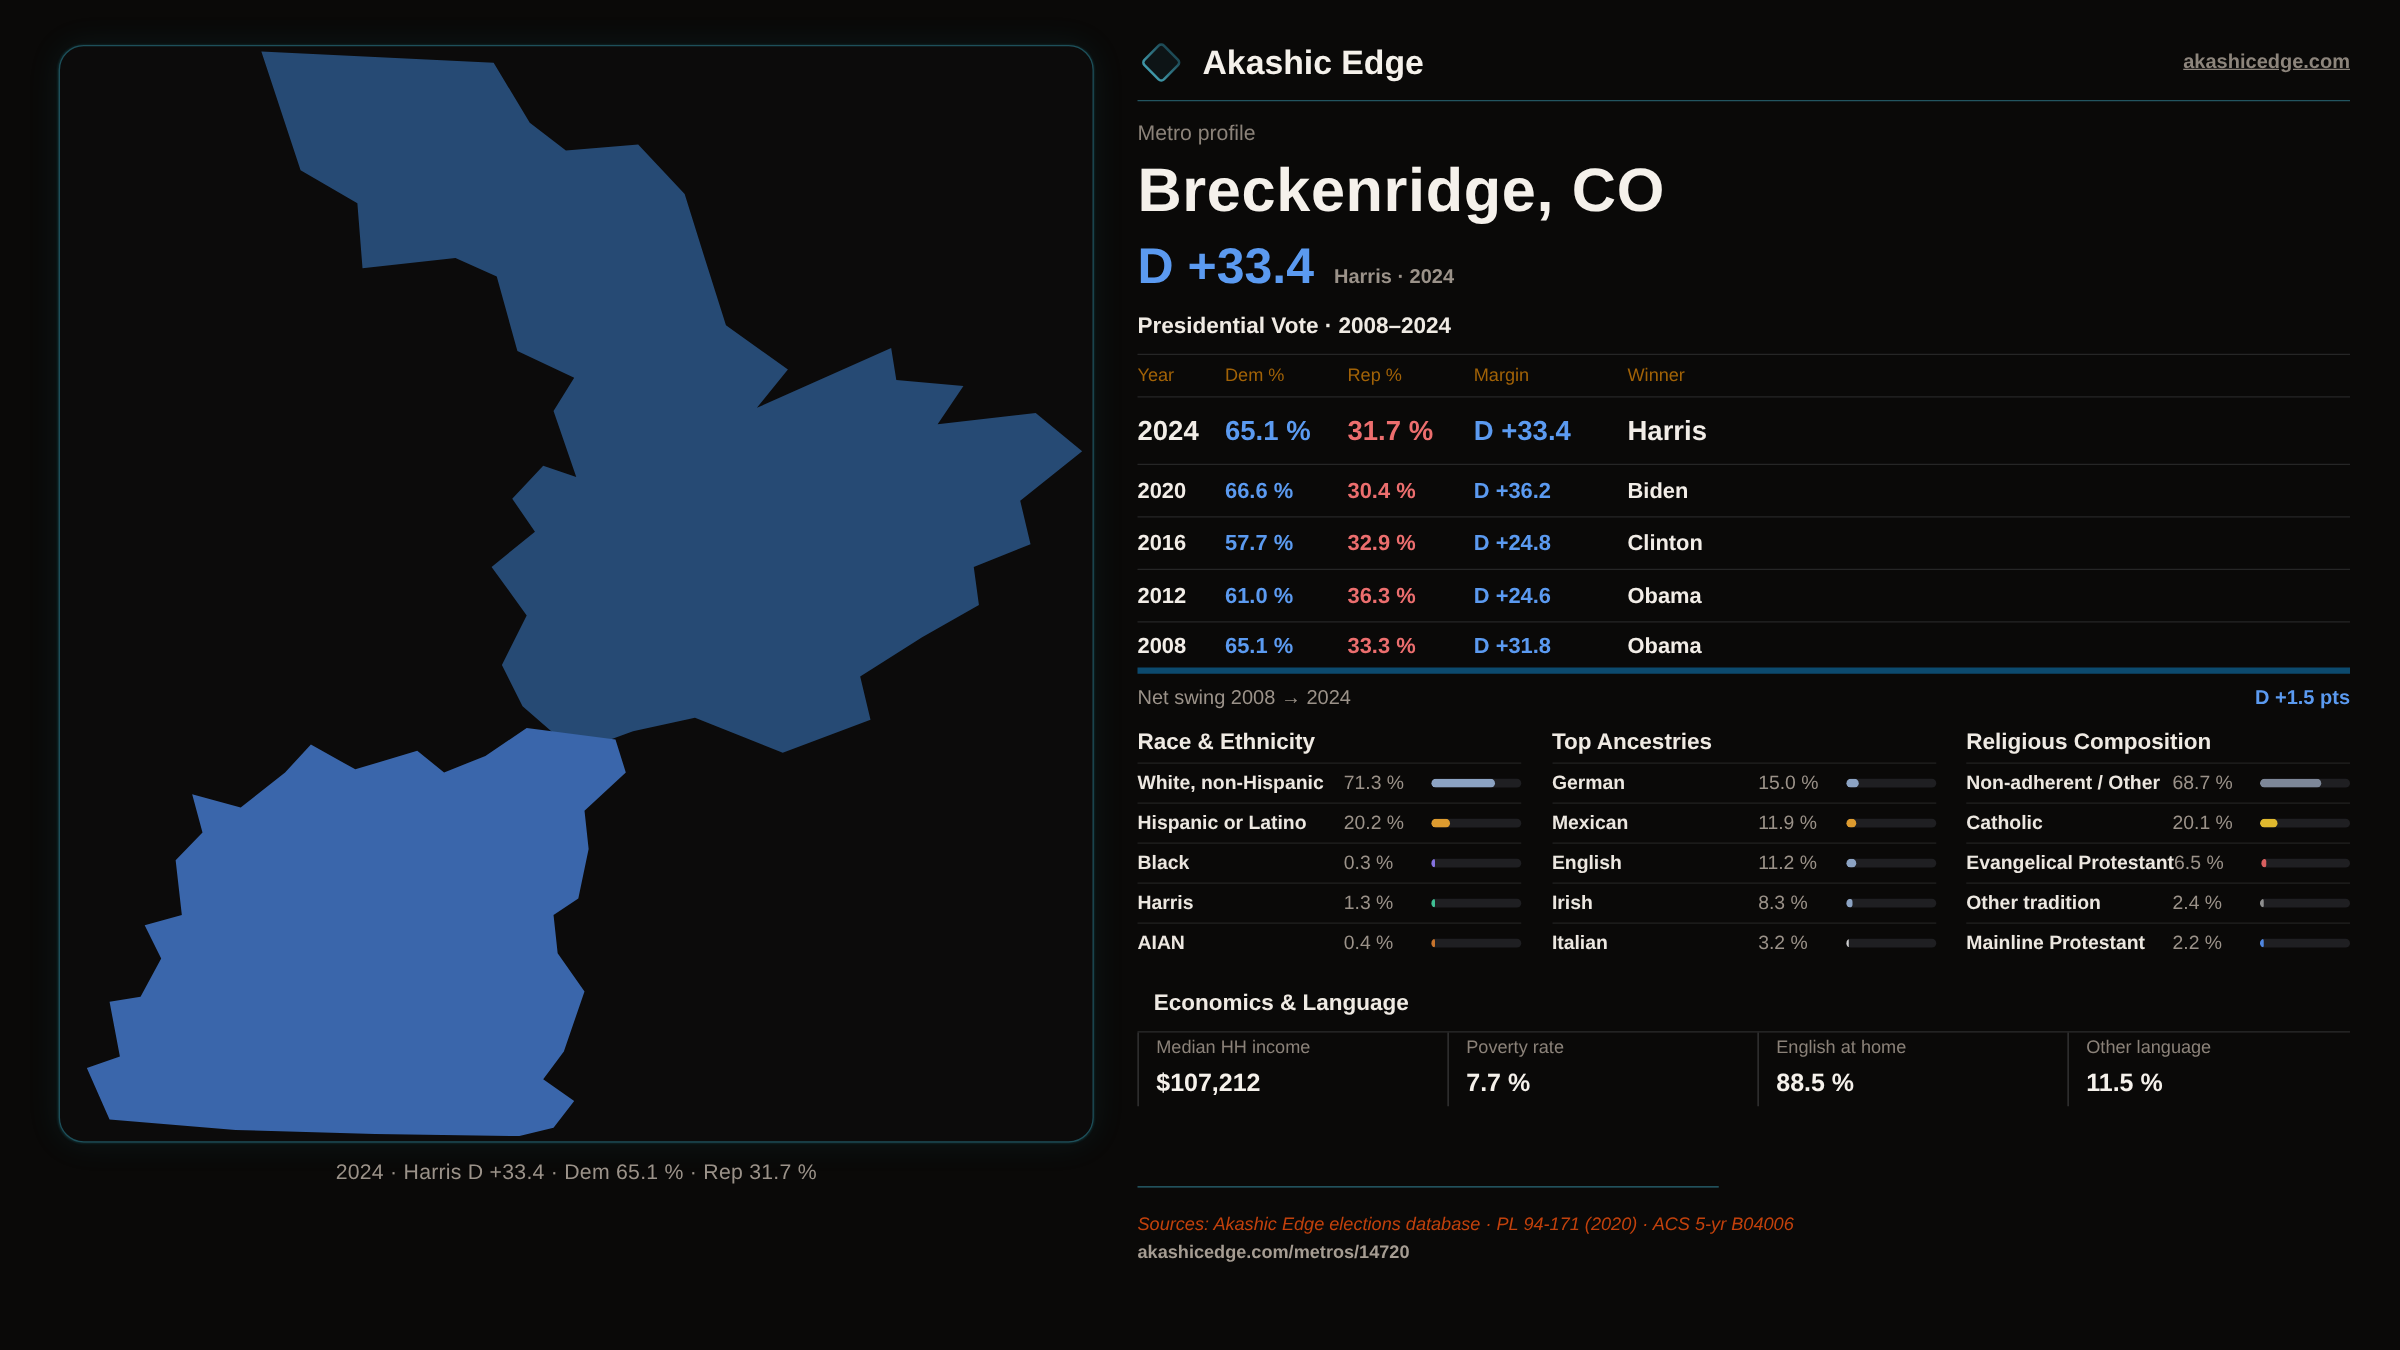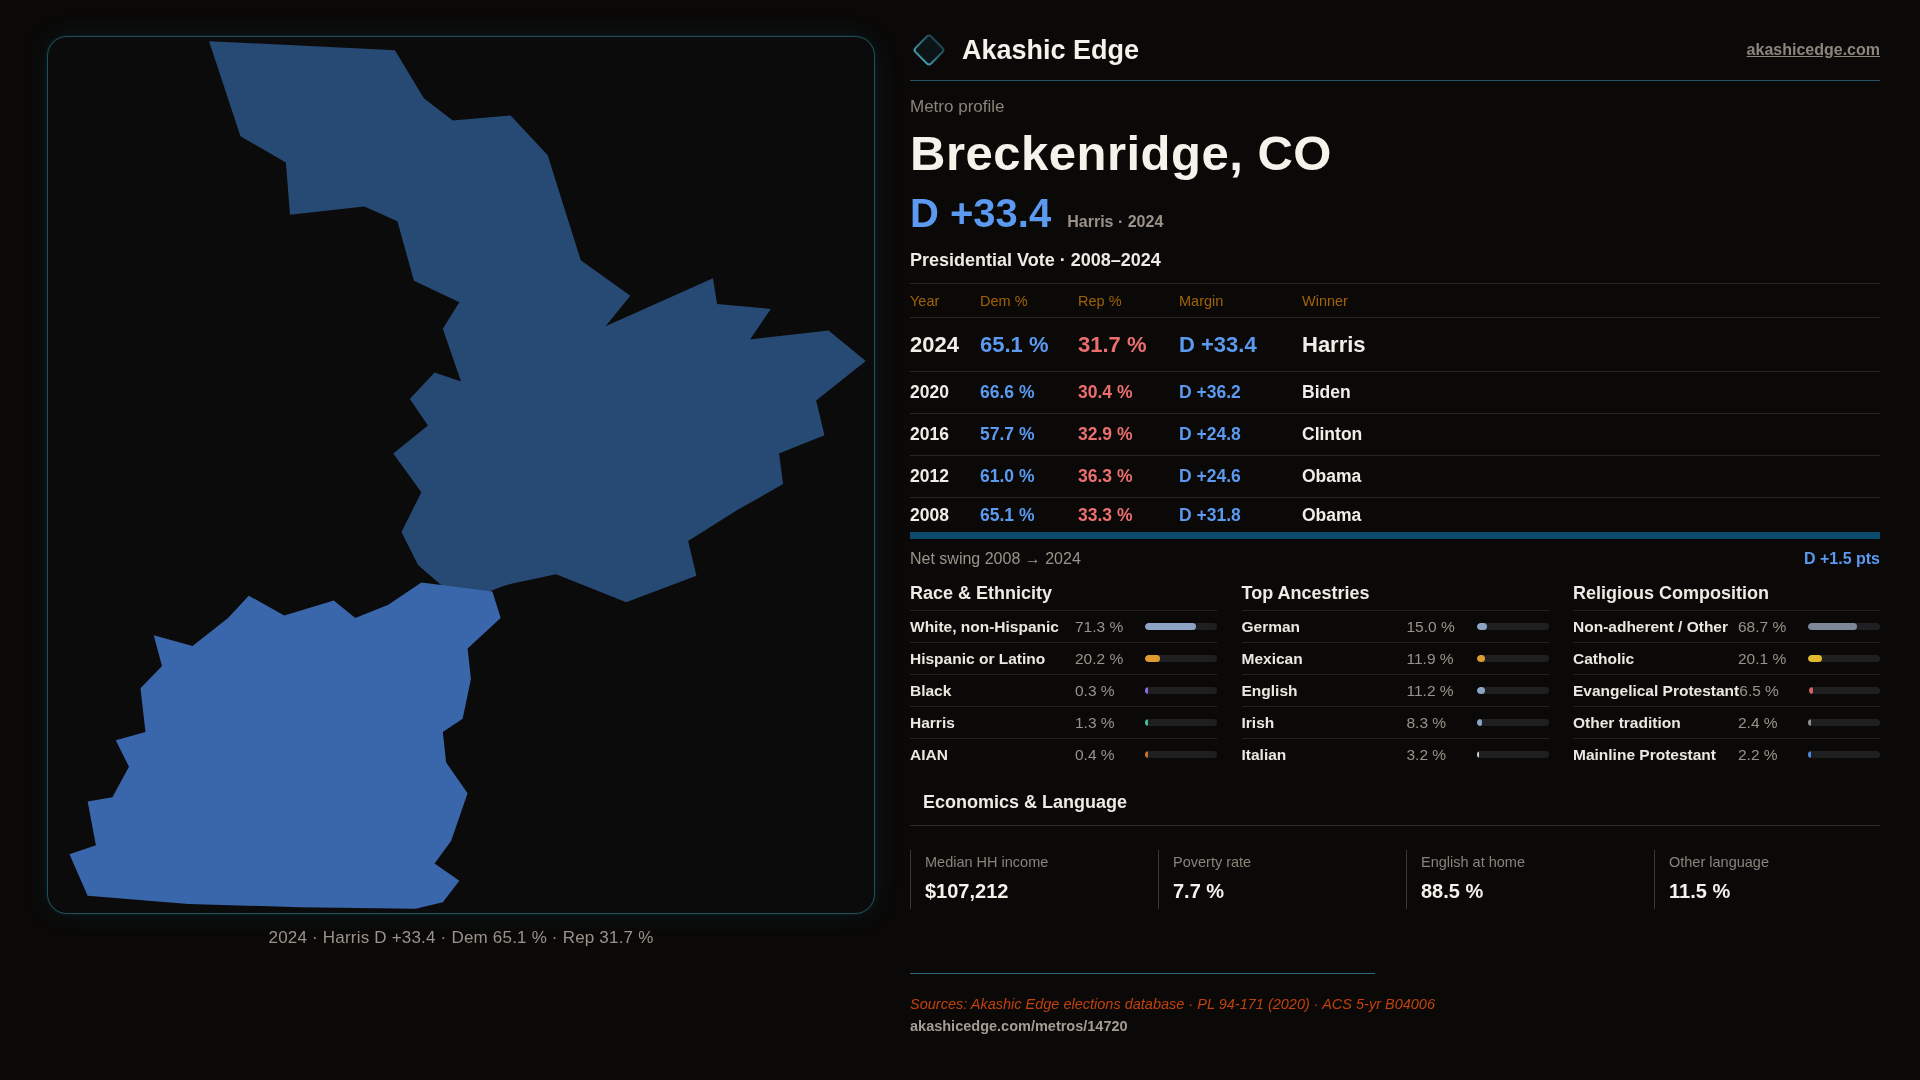--- a/index.html
+++ b/index.html
@@ -32,21 +32,21 @@
   .headline-margin { font-size:40px; font-weight:bold; }
   .headline-detail { font-size:16px; font-weight:bold; color:#9b9289; }
 
   .tbl-title { margin-top:14px; font-size:18px; font-weight:bold; color:#efeae3; }
 
   .vtable { margin-top:12px; }
   .vrow { display:flex; align-items:center; border-top:1px solid #262626; }
   .vrow.head { height:34px; font-size:14.5px; color:#a16207; }
   .vrow.big  { height:54px; font-size:22px; font-weight:bold; }
   .vrow.norm { height:42px; font-size:17.5px; font-weight:bold; }
-  .vrow.last { border-bottom:7px solid #0c4a6e; }
+  .vrow.last { border-bottom:5px solid #0c4a6e; }
   .c-year   { width:70px;  }
   .c-dem    { width:98px;  }
   .c-rep    { width:101px; }
   .c-margin { width:123px; }
   .c-winner { flex:1; }
   .dem  { color:#5b9af0; }
   .rep  { color:#ec6e6e; }
   .mar  { color:#5b9af0; }
   .win  { color:#f2ede7; }
   .yr   { color:#f2ede7; }
@@ -58,21 +58,21 @@
   .demo-title { font-size:18px; font-weight:bold; color:#efeae3; margin-bottom:6px; }
   .demo-row { display:flex; align-items:center; height:32px; border-top:1px solid #222221; }
   .demo-col .demo-row:first-of-type { border-top:none; }
   .demo-label { flex:1; font-size:15.5px; font-weight:bold; color:#ece7e0; white-space:nowrap; }
   .demo-val { width:70px; font-size:15.5px; color:#9b9289; }
   .demo-bar { width:72px; height:7px; background:#1f1f22; border-radius:4px; position:relative; overflow:hidden; }
   .demo-bar span { position:absolute; left:0; top:0; bottom:0; border-radius:4px; }
 
   .econ-title { margin-top:22px; font-size:18px; font-weight:bold; color:#efeae3;margin-left:13px; }
   .econ-rule { height:1px; background:#2c2c2c; margin-top:12px; }
-  .stats { display:grid; grid-template-columns:repeat(4,248px); margin-top:24px; }
+  .stats { display:grid; grid-template-columns:repeat(4,248px); }
   .stat { border-left:1px solid #3a3a3a; padding:4px 0 6px 14px; }
   .stat-label { font-size:14.5px; color:#8b8279; }
   .stat-value { margin-top:10px; font-size:20px; font-weight:bold; color:#f5f1eb; }
 
   .footer { margin-top:64px; }
   .footer-rule { width:465px; height:1px; background:#2a6a78; }
   .sources { margin-top:22px; font-size:14.5px; color:#c2410c;font-style:italic; }
   .permalink { margin-top:6px; font-size:14.5px; font-weight:bold; color:#a59c92; text-decoration:none; display:inline-block; }
 </style>
 </head>

